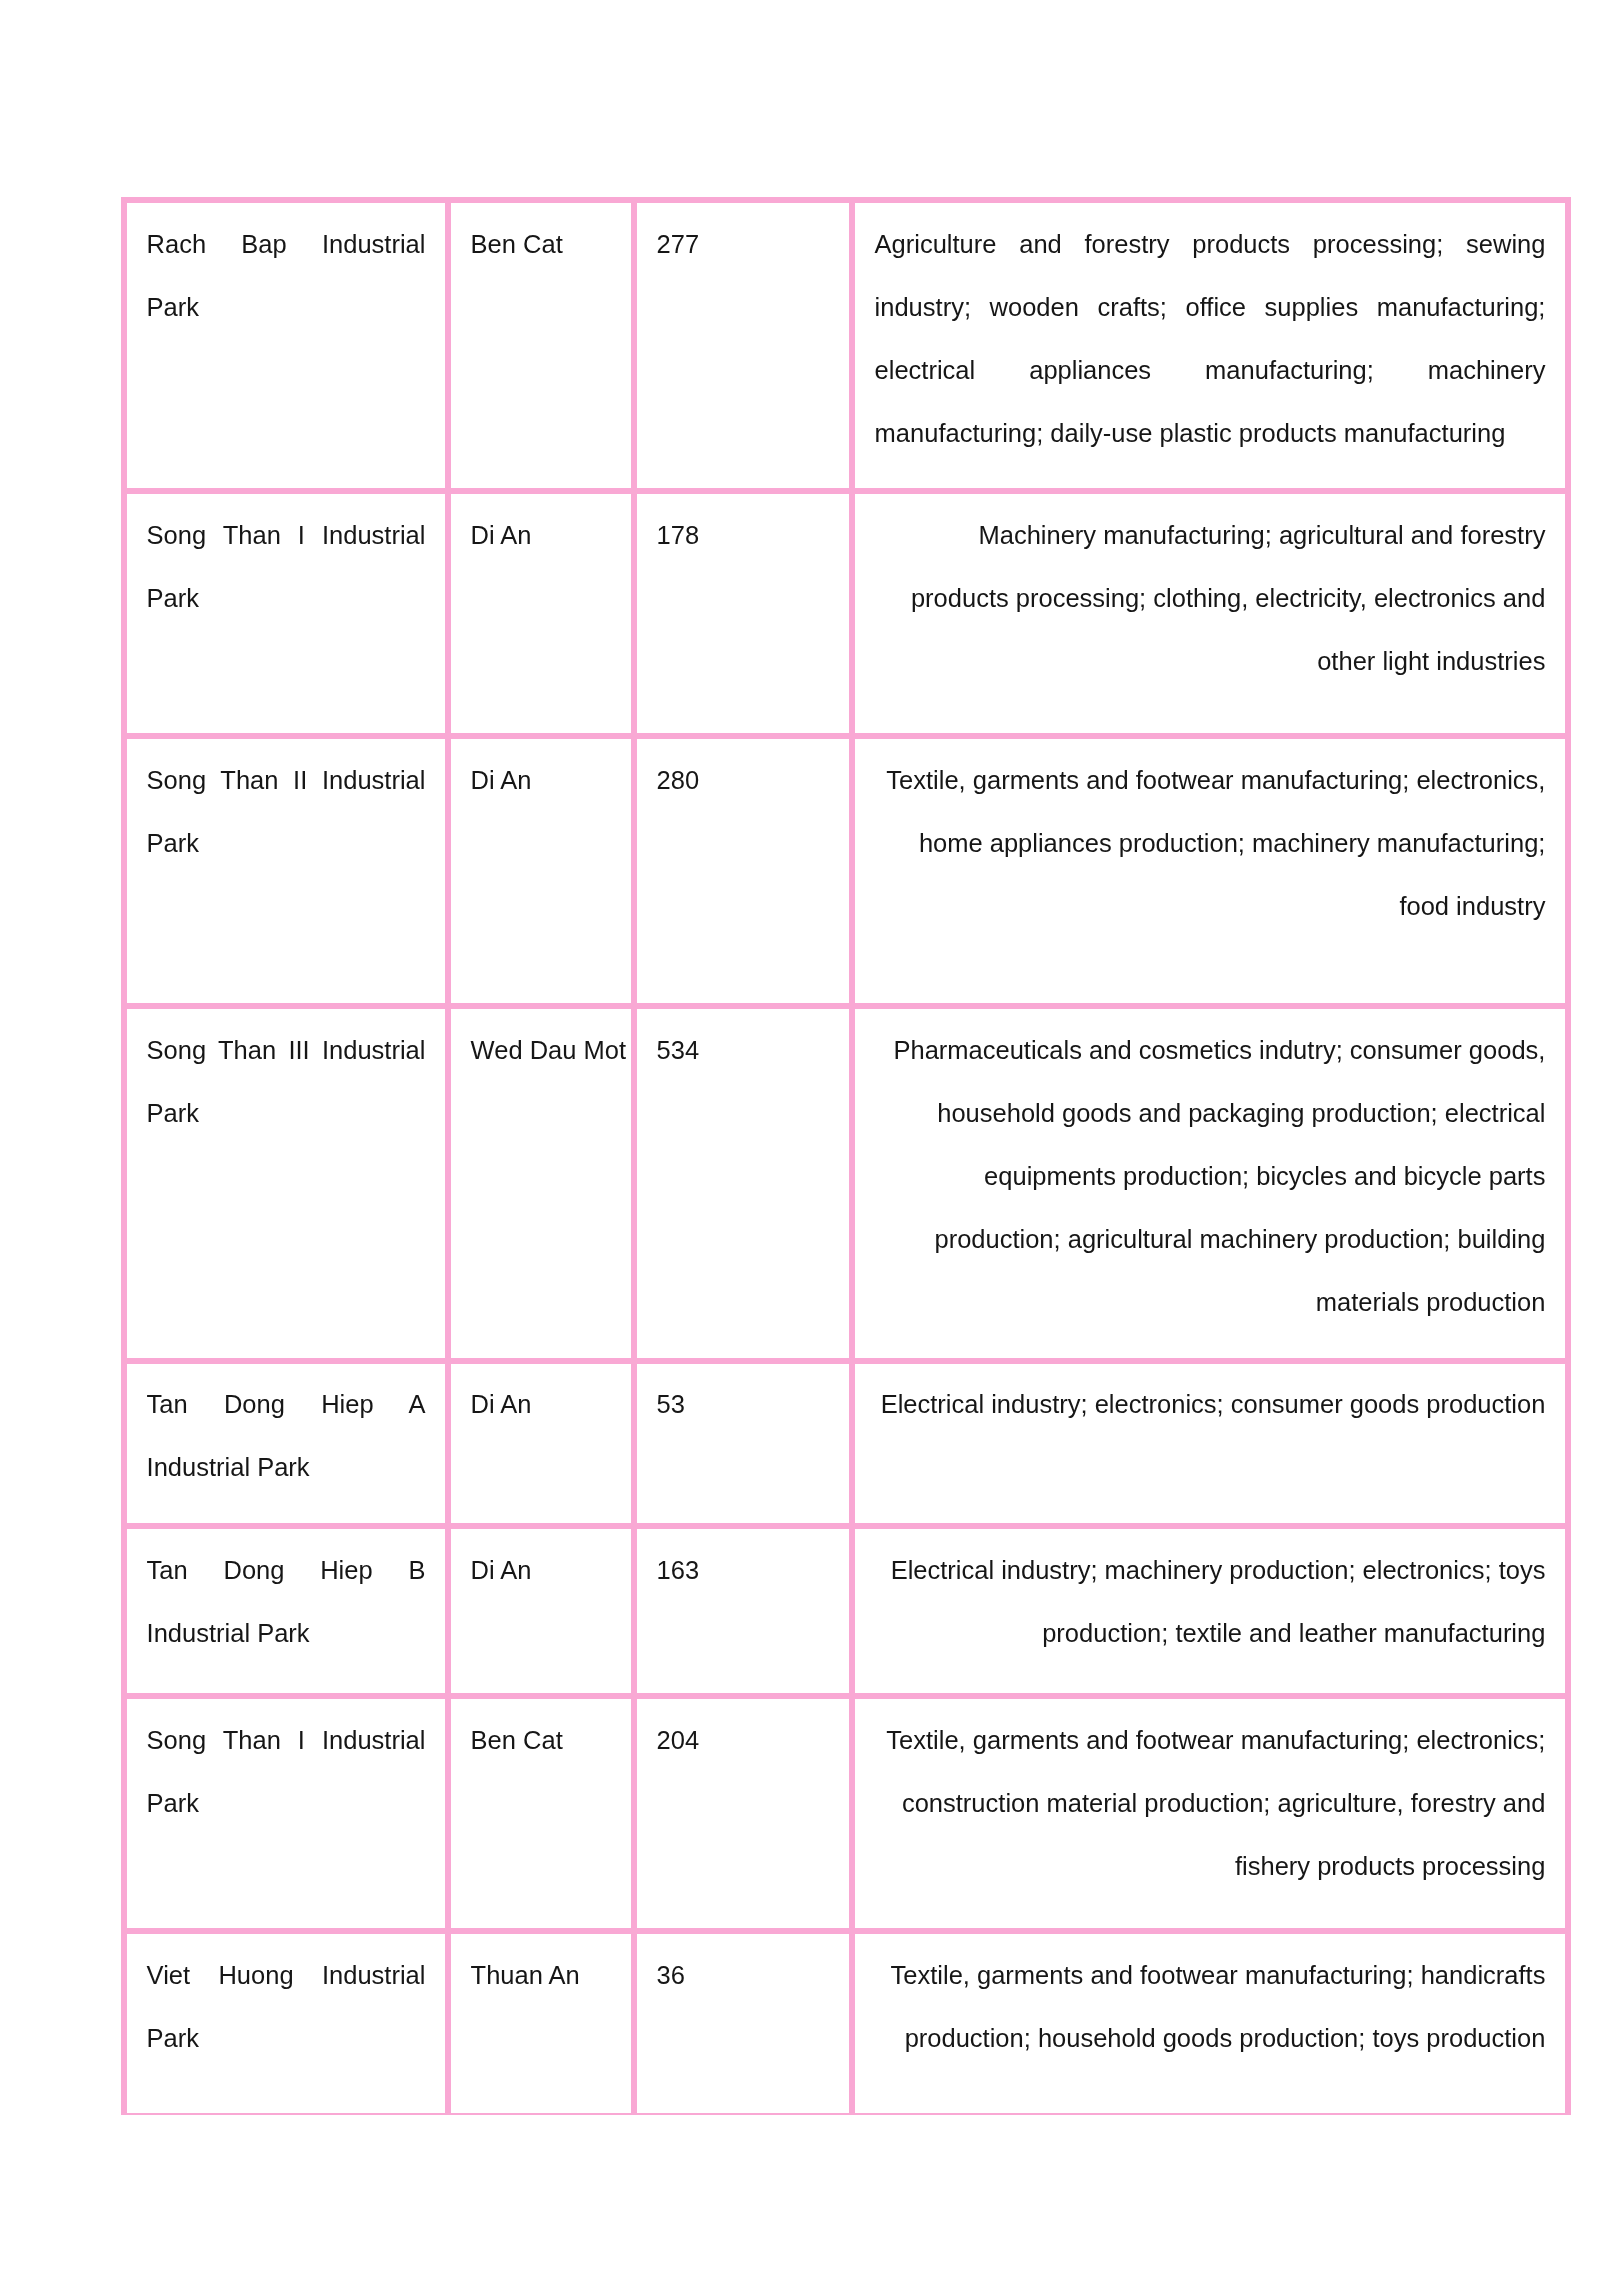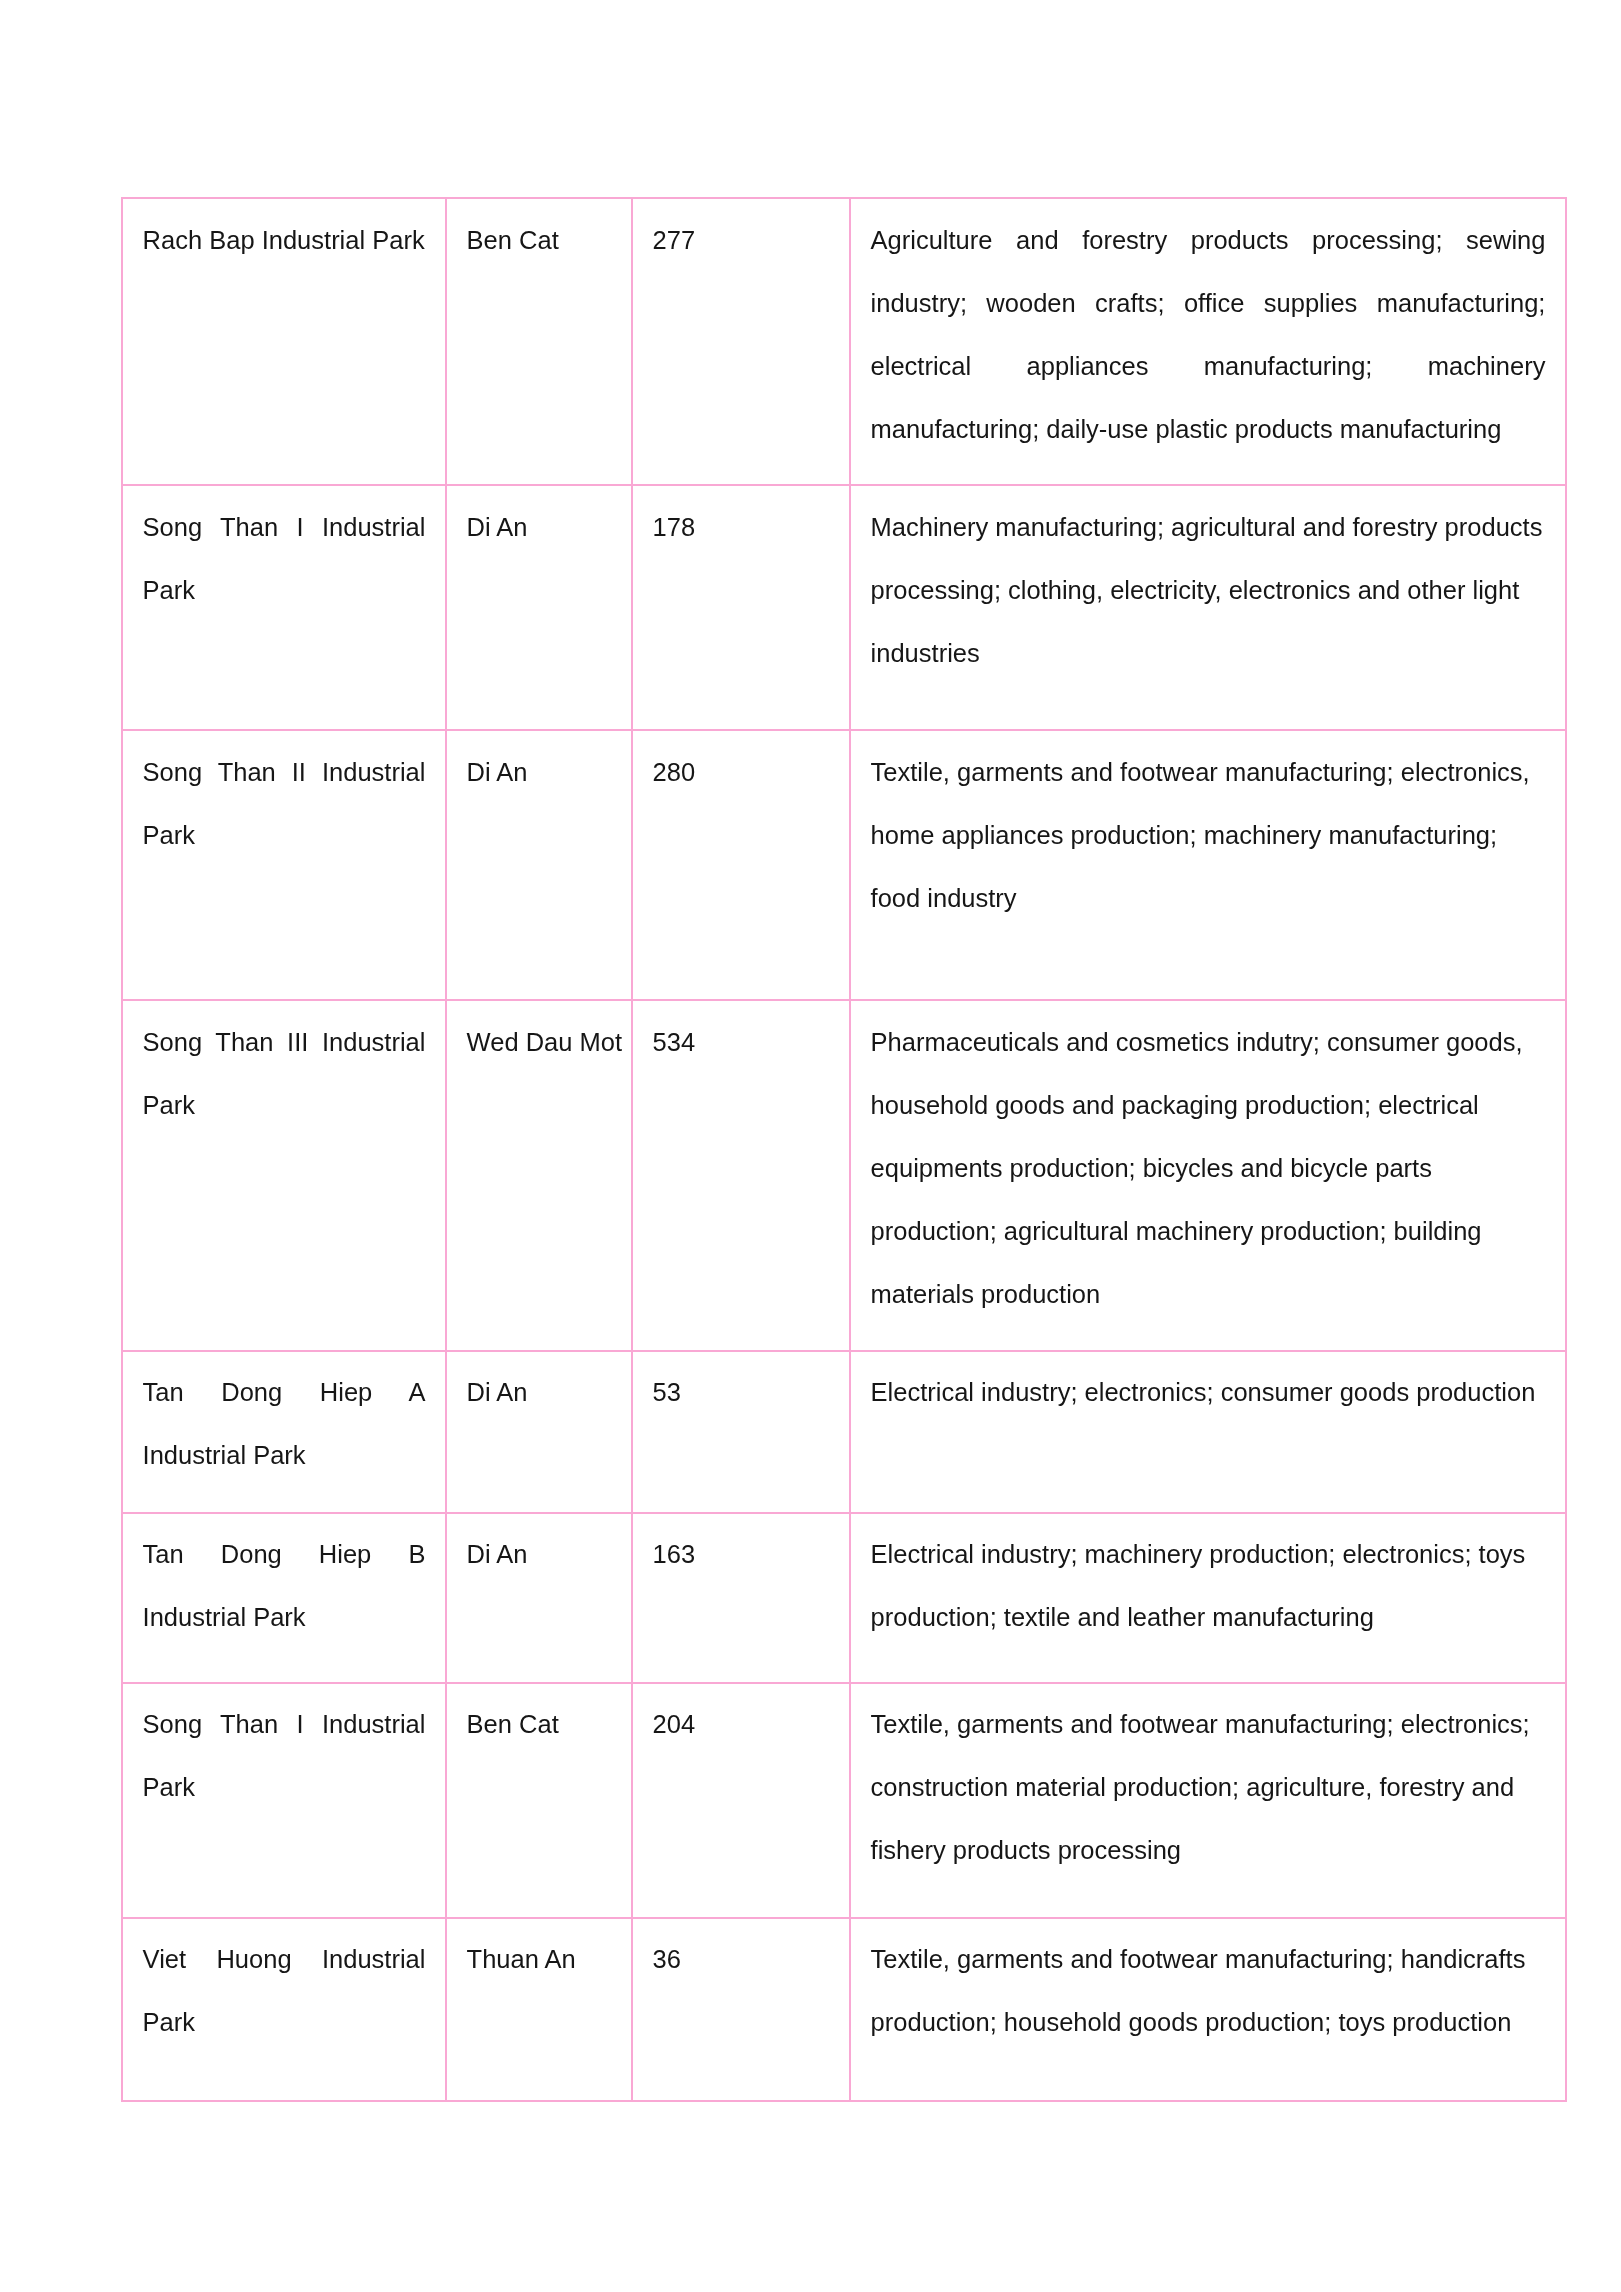--- a/index.html
+++ b/index.html
@@ -28,21 +28,21 @@
     width: 1445px;
     border-collapse: collapse;
     table-layout: fixed;
   }
   table.parks col.c1 { width: 324px; }
   table.parks col.c2 { width: 186px; }
   table.parks col.c3 { width: 218px; }
   table.parks col.c4 { width: 716px; }
 
   table.parks td {
-    border: 2px solid #f9a8d4;
+    border: 6px solid #f9a8d4;
     vertical-align: top;
     font-size: 25.5px;
     line-height: 63px;
     padding: 9.8px 19.6px 23.5px 19.6px;
     background: #ffffff;
     overflow: hidden;
   }
   table.parks tr:last-child td { border-bottom-width: 2.9px; }
 
   td.name-cell {
@@ -56,21 +56,21 @@
     white-space: nowrap;
   }
   td.area-cell {
     padding-left: 15.7px;
     padding-right: 5.9px;
     border-radius: 11px;
   }
   td.industries-cell {
     padding-left: 19.6px;
     padding-right: 34px;
-    text-align: left;
+    text-align: right;
   }
   td.industries-cell.justify {
     text-align: justify;
   }
 
   
   tr.r1 { height: 287px; }
   tr.r2 { height: 245px; }
   tr.r3 { height: 270px; }
   tr.r4 { height: 331px; }

